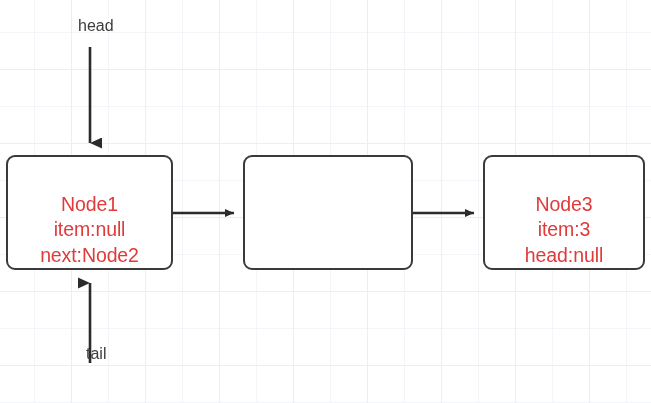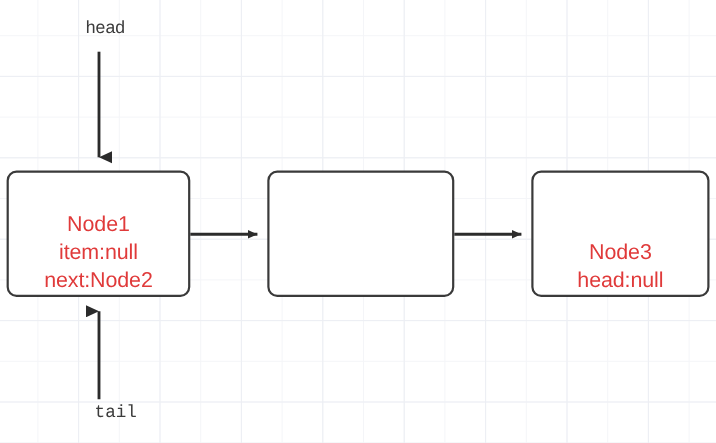--- a/index.html
+++ b/index.html
@@ -93,29 +93,30 @@
       <line x1="173" y1="213" x2="234" y2="213" stroke="#2b2b2b" stroke-width="2.6" marker-end="url(#arrowRight)"></line>
     </g>
 
     <g>
       <line x1="413" y1="213" x2="474" y2="213" stroke="#2b2b2b" stroke-width="2.6" marker-end="url(#arrowRight)"></line>
     </g>
   </svg>
 
   <div class="pointer-label" style="left:66px; top:17px;">head</div>
 
-  <div class="pointer-label" style="left:74px; top:366px;font-family:Liberation Mono, monospace;">tail</div>
+  <div class="pointer-label" style="left:74px; top:345px;">tail</div>
 
   <div class="node-box" style="left:6px; top:155px; width:167px; height:115px;">
     <div class="node-line">Node1</div>
     <div class="node-line">item:null</div>
     <div class="node-line">next:Node2</div>
   </div>
 
   <div class="node-box" style="left:243px; top:155px; width:170px; height:115px;">
   </div>
 
   <div class="node-box" style="left:483px; top:155px; width:162px; height:115px;">
     <div class="node-line">Node3</div>
+    <div class="node-line">item:3</div>
     <div class="node-line">head:null</div>
   </div>
 
 </div>
 
 </body></html>

